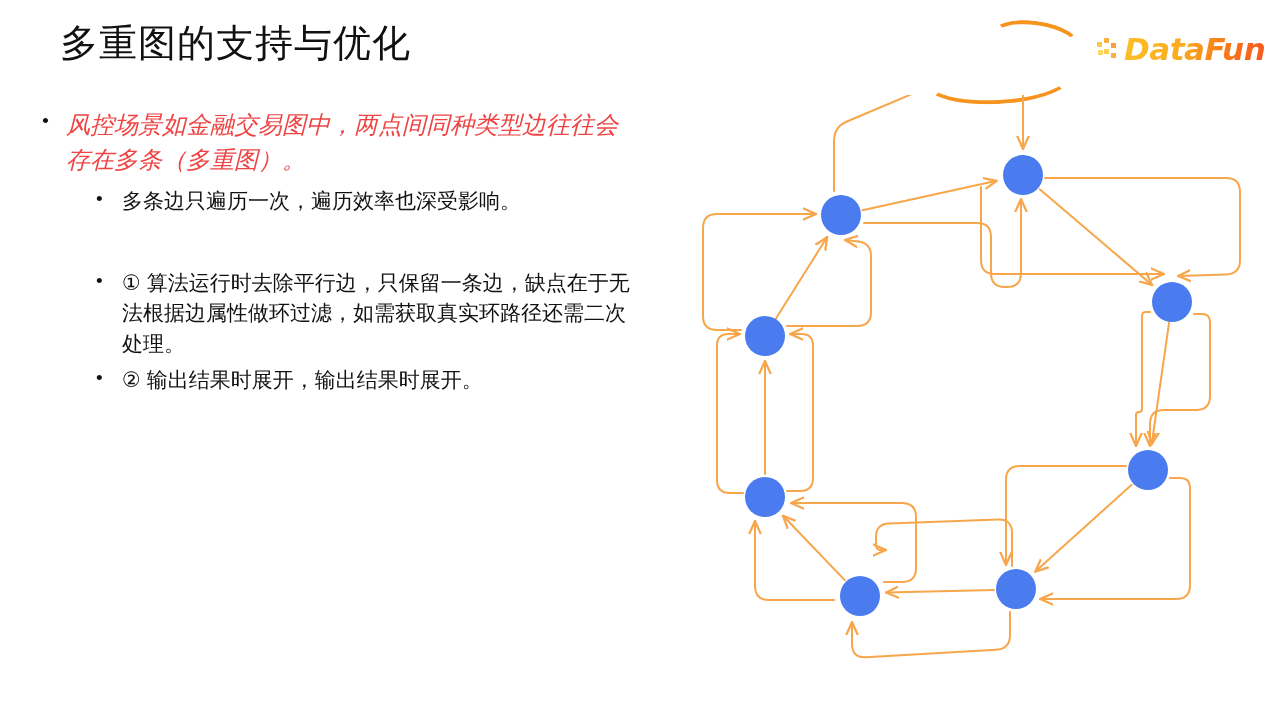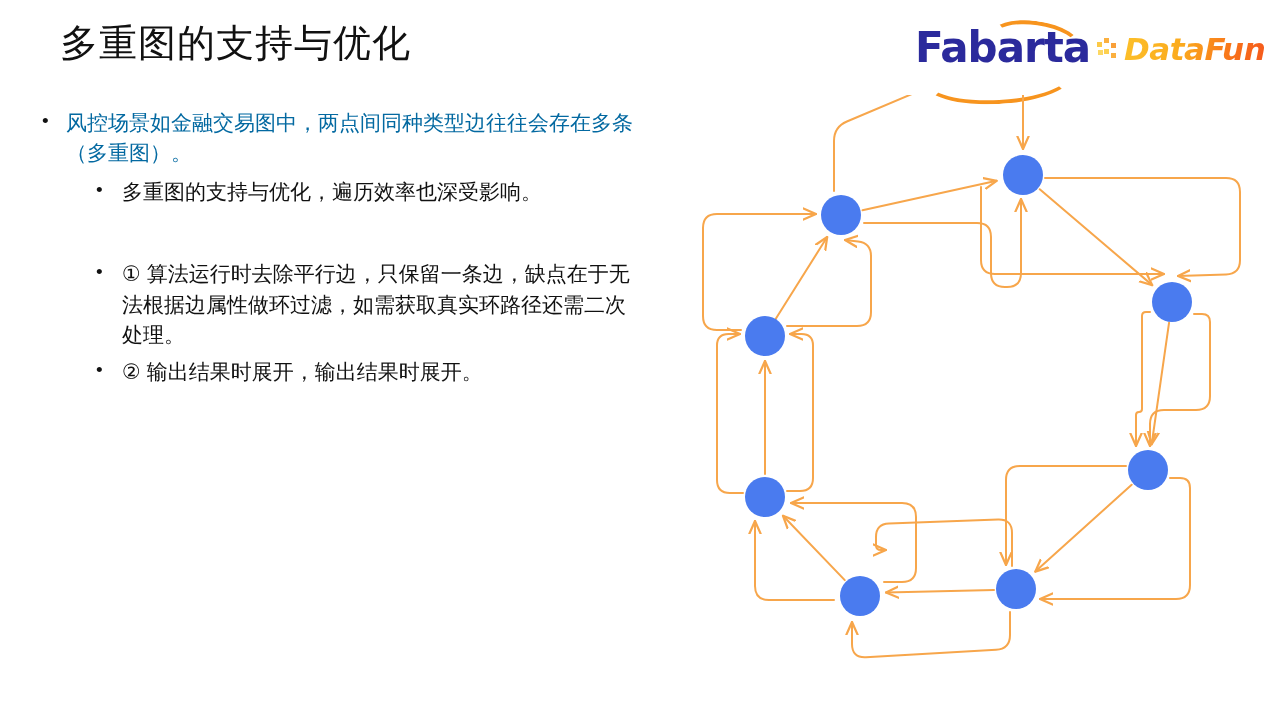--- a/index.html
+++ b/index.html
@@ -124,24 +124,25 @@
   
   .content {
     position: absolute;
     left: 36px;
     top: 108px;
     width: 600px;
   }
   .bullet-l1 {
     position: relative;
     padding-left: 30px;
-    font-size: 21px;
+    font-size: 24px;
     line-height: 1.45;
-    color: #0369a1;
+    color: #ef4444;
     margin-bottom: 2px;
+    font-style: italic;
   }
   .bullet-l1::before {
     content: "\2022";
     position: absolute;
     left: 6px;
     top: -1px;
     font-size: 19px;
     color: #111111;
   }
   .bullet-l2 {
@@ -176,21 +177,20 @@
 </head>
 <body>
 
 <div class="slide-title">多重图的支持与优化</div>
 
 <div class="logo-bar">
 
   <div class="fabarta-logo">
     <div class="fabarta-arc-top"></div>
     <div class="fabarta-arc-bottom"></div>
-    <div class="fabarta-word">Fabarta</div>
   </div>
 
   <div class="datafun-logo">
     <span class="datafun-dots">
       <i></i>
         <i></i>
         <i></i>
         <i></i>
         <i></i>
         <i></i>
@@ -199,21 +199,21 @@
   </div>
 
 </div>
 
 <div class="content">
 
   <div class="bullet-l1">风控场景如金融交易图中，两点间同种类型边往往会存在多条（多重图）。</div>
 
   <div class="gap-small"></div>
 
-  <div class="bullet-l2">多重图的支持与优化，遍历效率也深受影响。</div>
+  <div class="bullet-l2">多条边只遍历一次，遍历效率也深受影响。</div>
 
   <div class="gap-block"></div>
 
 
   <div class="gap-small"></div>
 
   <div class="bullet-l2">① 算法运行时去除平行边，只保留一条边，缺点在于无法根据边属性做环过滤，如需获取真实环路径还需二次处理。</div>
 
   <div class="gap-small"></div>
 

